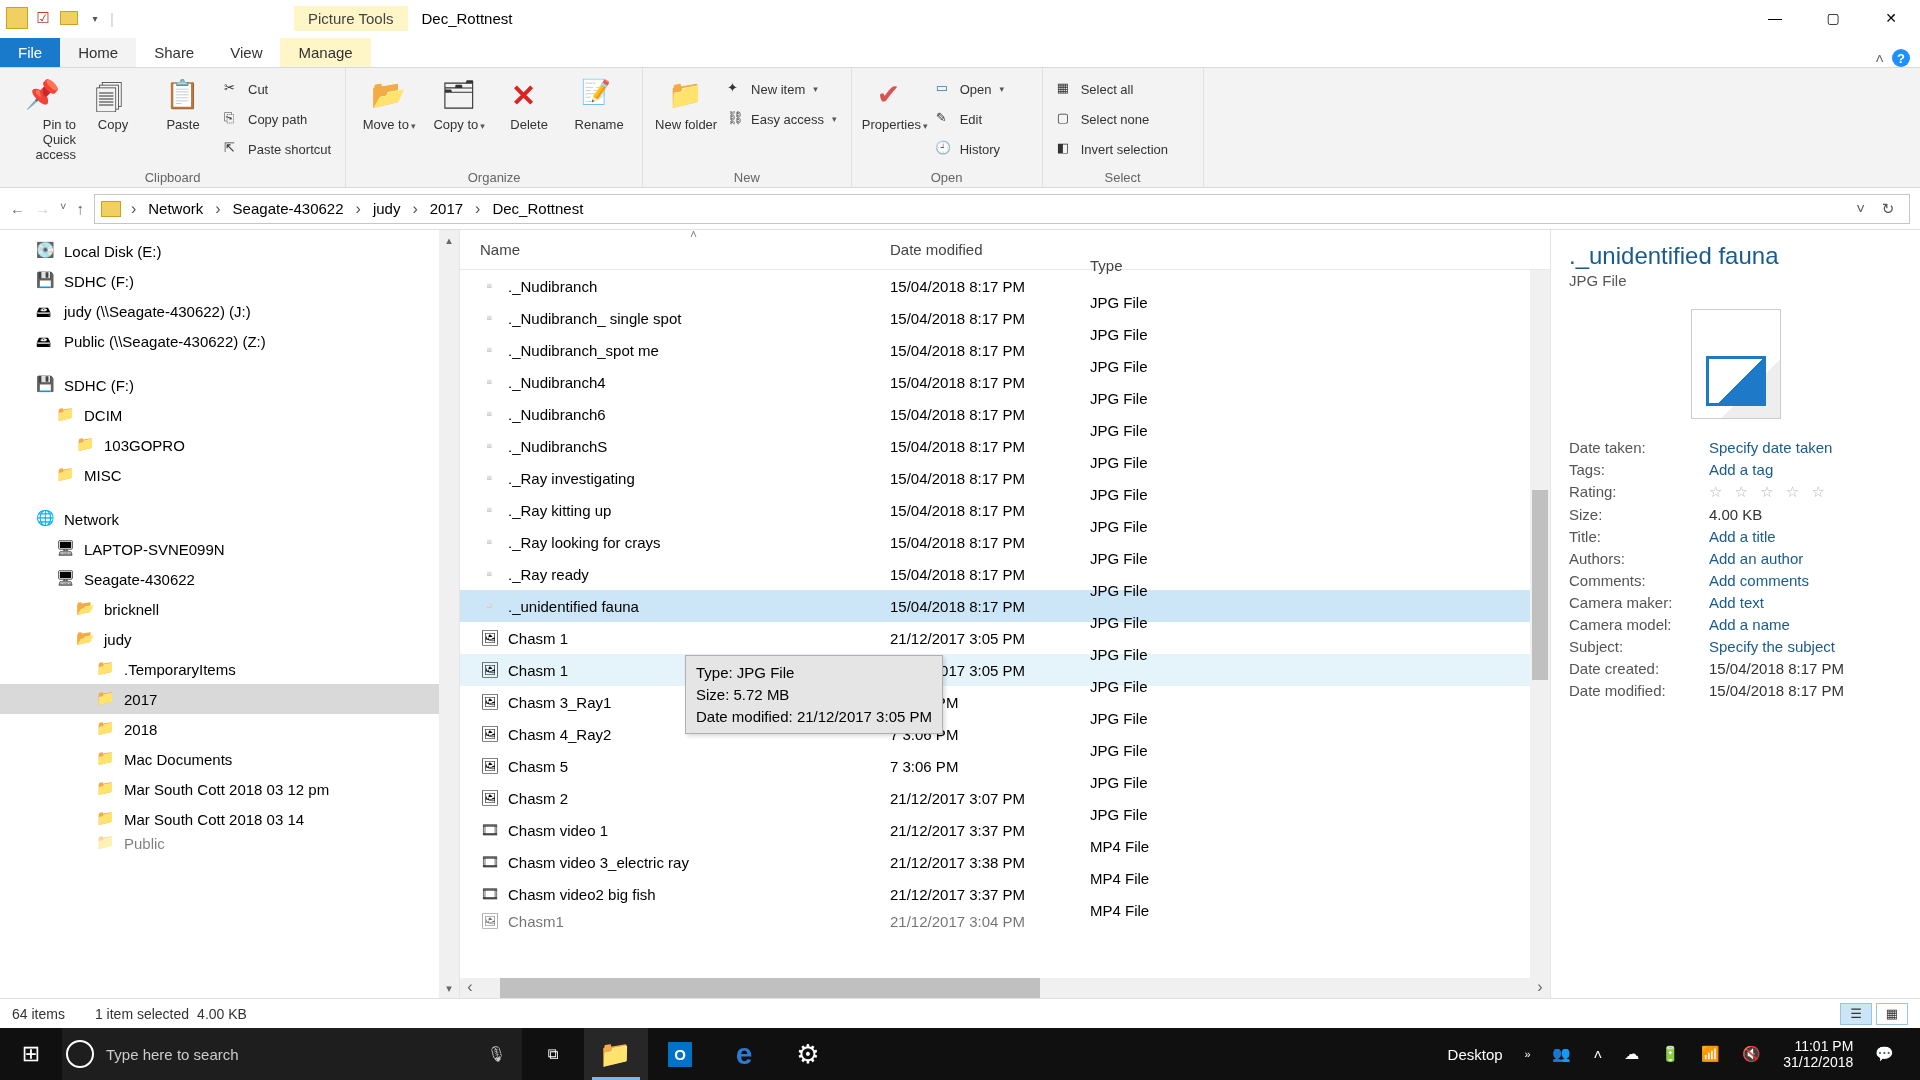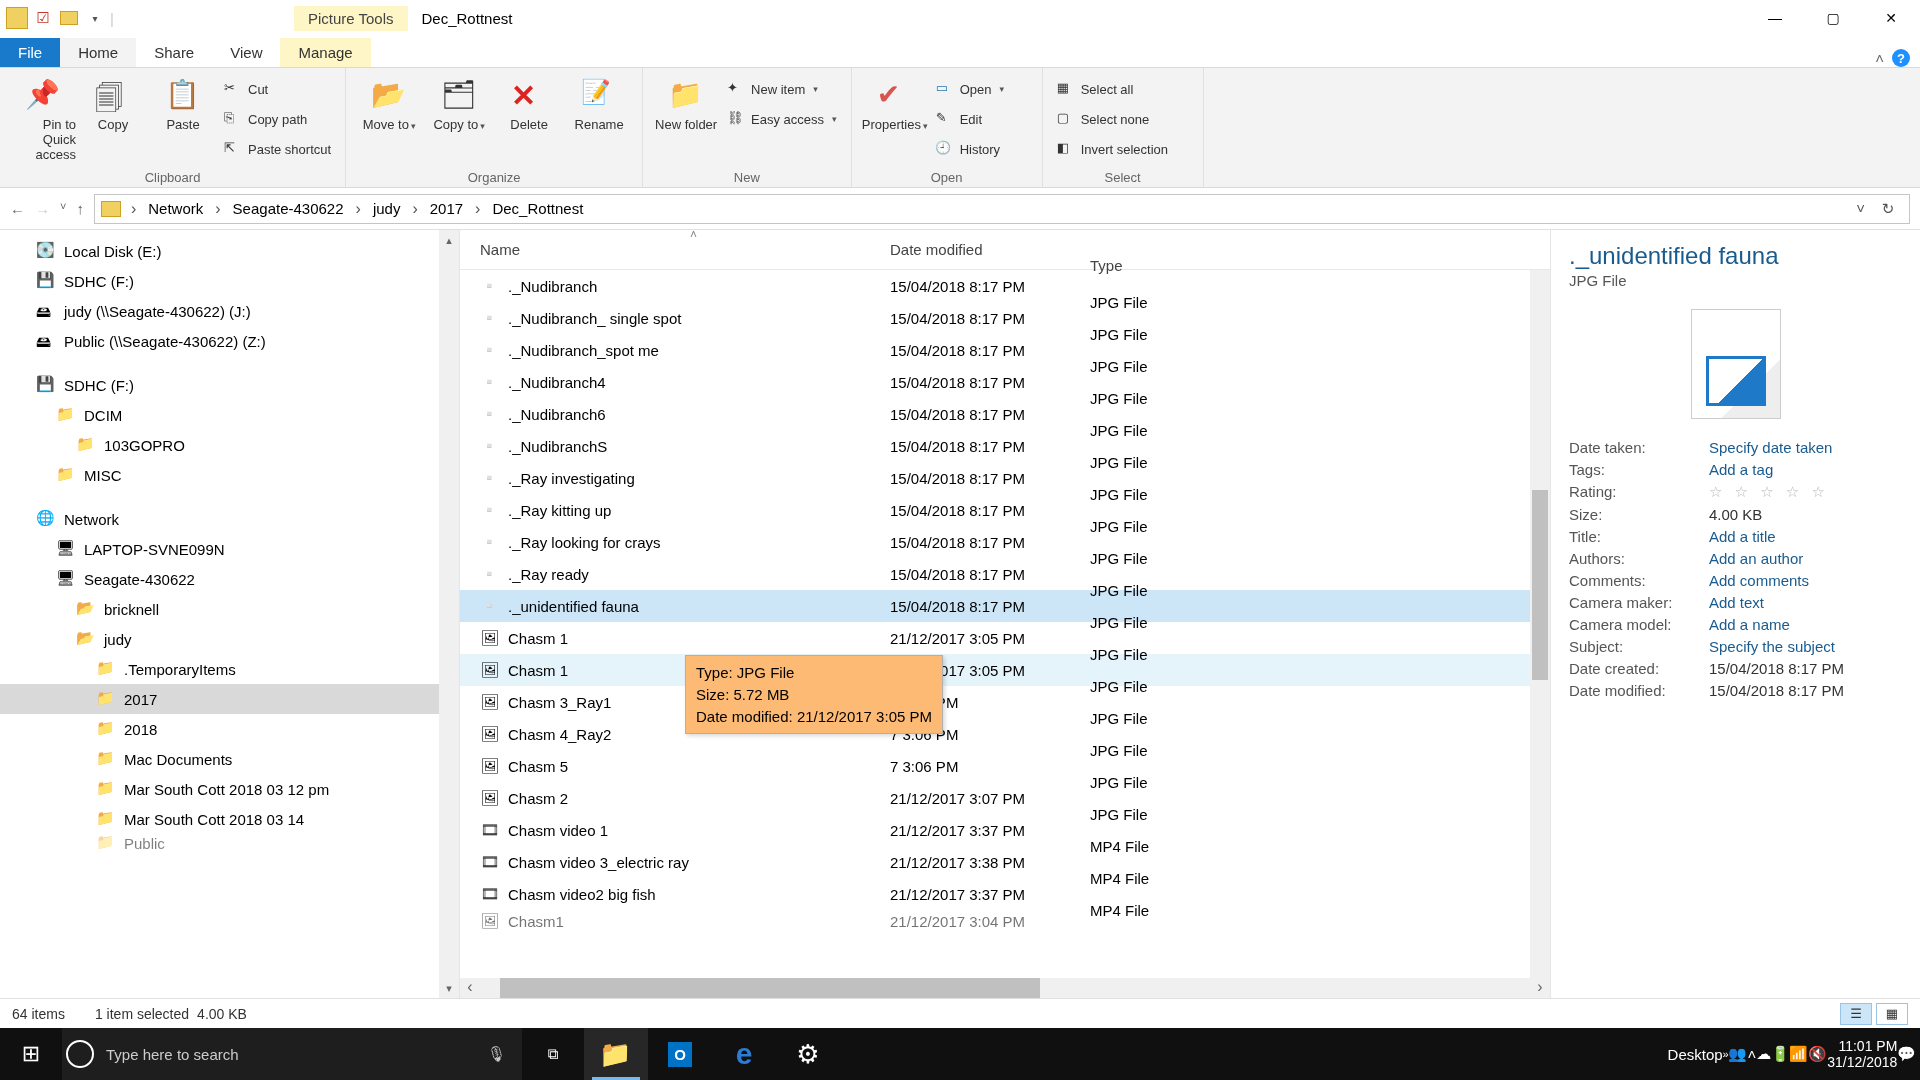--- a/index.html
+++ b/index.html
@@ -73,21 +73,21 @@
 .frow .col-name { display:flex; align-items:center; gap:8px;}
 .frow.selected { background:#cde6f7;}
 .frow.hover { background:#e5f3fb;}
 .ficon{ width:20px;height:20px; display:flex;align-items:center;justify-content:center;}
 .files-scroll { position:absolute; right:0; top:40px; bottom:20px; width:20px; background:#f0f0f0;}
 .files-scroll .thumb{ position:absolute; left:2px; right:2px; top:220px; height:190px; background:#c0c0c0;}
 .files-hscroll { height:20px; background:#f0f0f0; display:flex;}
 .files-hscroll .thumb{ height:100%; width:540px; background:#c0c0c0; margin-left:20px;}
 
 
-.tooltip { position:absolute; background:#fdba74; border:1px solid #b0b0b0; padding:6px 10px; font-size:15px; line-height:1.45; box-shadow:2px 2px 4px rgba(0,0,0,0.15); z-index:20; white-space:nowrap;}
+.tooltip { position:absolute; background:#e5e5e5; border:1px solid #b0b0b0; padding:6px 10px; font-size:15px; line-height:1.45; box-shadow:2px 2px 4px rgba(0,0,0,0.15); z-index:20; white-space:nowrap;}
 
 
 .details { width:370px; border-left:1px solid #e5e5e5; padding:12px 18px; font-size:15px;}
 .details .dtitle { color:#1a5b8e; font-size:24px; }
 .details .dsub { color:#555; margin-top:2px;}
 .details .thumb { width:90px;height:110px; margin:20px auto; border:1px solid #ccc; background:linear-gradient(135deg,#fff 70%,#eee 70%); display:flex;align-items:flex-end;justify-content:center;}
 .details .thumb .pic { width:60px;height:50px;border:3px solid #1e7ac8; margin-bottom:12px; background:linear-gradient(135deg,#fff 55%, #1e7ac8 55%);}
 .details .prow { display:flex; margin:5px 0;}
 .details .plab { width:140px; color:#555;}
 .details .pval { color:#1a5b8e;}
@@ -101,21 +101,21 @@
 .view-btn.active{background:#cde6f7;}
 
 
 .taskbar { height:52px; background:#101010; display:flex; align-items:center; color:#fff; font-size:15px;}
 .tb-btn { width:62px;height:52px;display:flex;align-items:center;justify-content:center;}
 .tb-search { background:#1e1e1e; height:52px; width:460px; display:flex; align-items:center; padding-left:4px; gap:12px; color:#ccc;}
 .tb-search .ring{ width:28px;height:28px;border:2px solid #fff;border-radius:50%;}
 .tb-icons{ display:flex;}
 .tb-pin{ width:64px;height:52px;display:flex;align-items:center;justify-content:center; position:relative;}
 .tb-pin.active::after{content:"";position:absolute;bottom:0;left:8px;right:8px;height:3px;background:#76b9ed;}
-.tb-right { margin-left:auto; display:flex; align-items:center; gap:0; padding-right:4px;}
+.tb-right { margin-left:auto; display:flex; align-items:center; gap:22px; padding-right:26px;}
 .tb-clock { text-align:right; font-size:14px; line-height:1.15;}
 </style>
 </head>
 <body>
 
 <div class="titlebar">
   <div class="titlebar-left">
     <span class="title-icon"></span>
     <span class="qat-item" style="color:#c0392b;">☑</span>
     <span class="qat-item">

